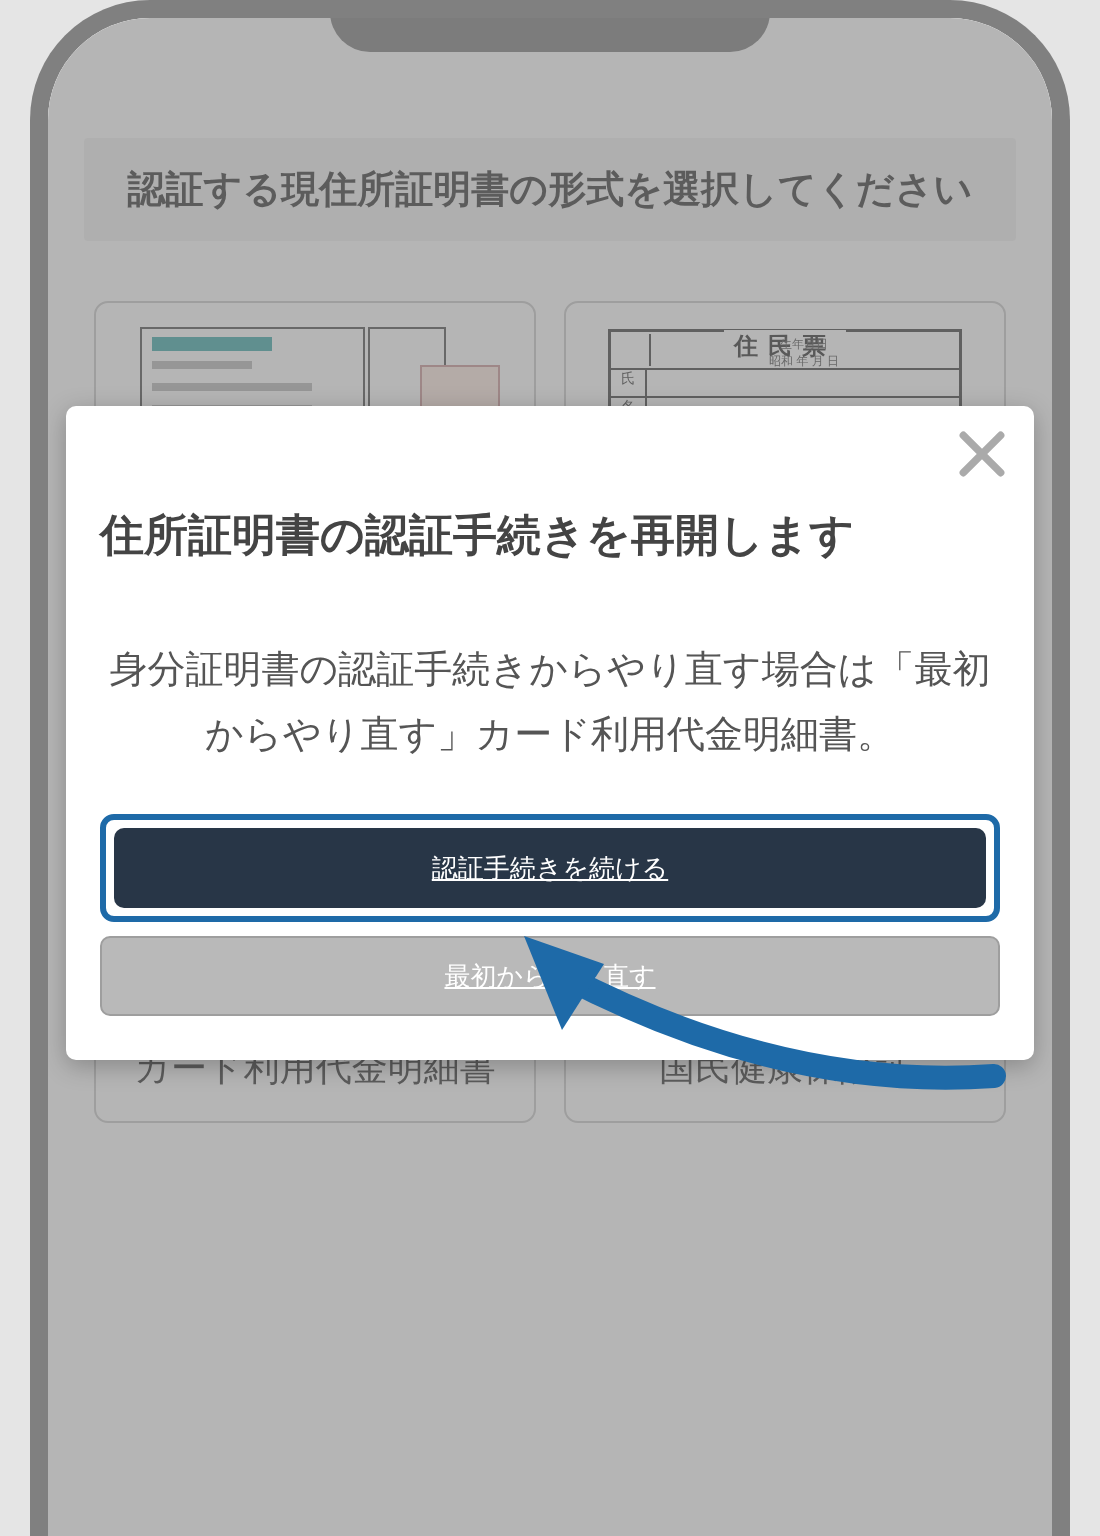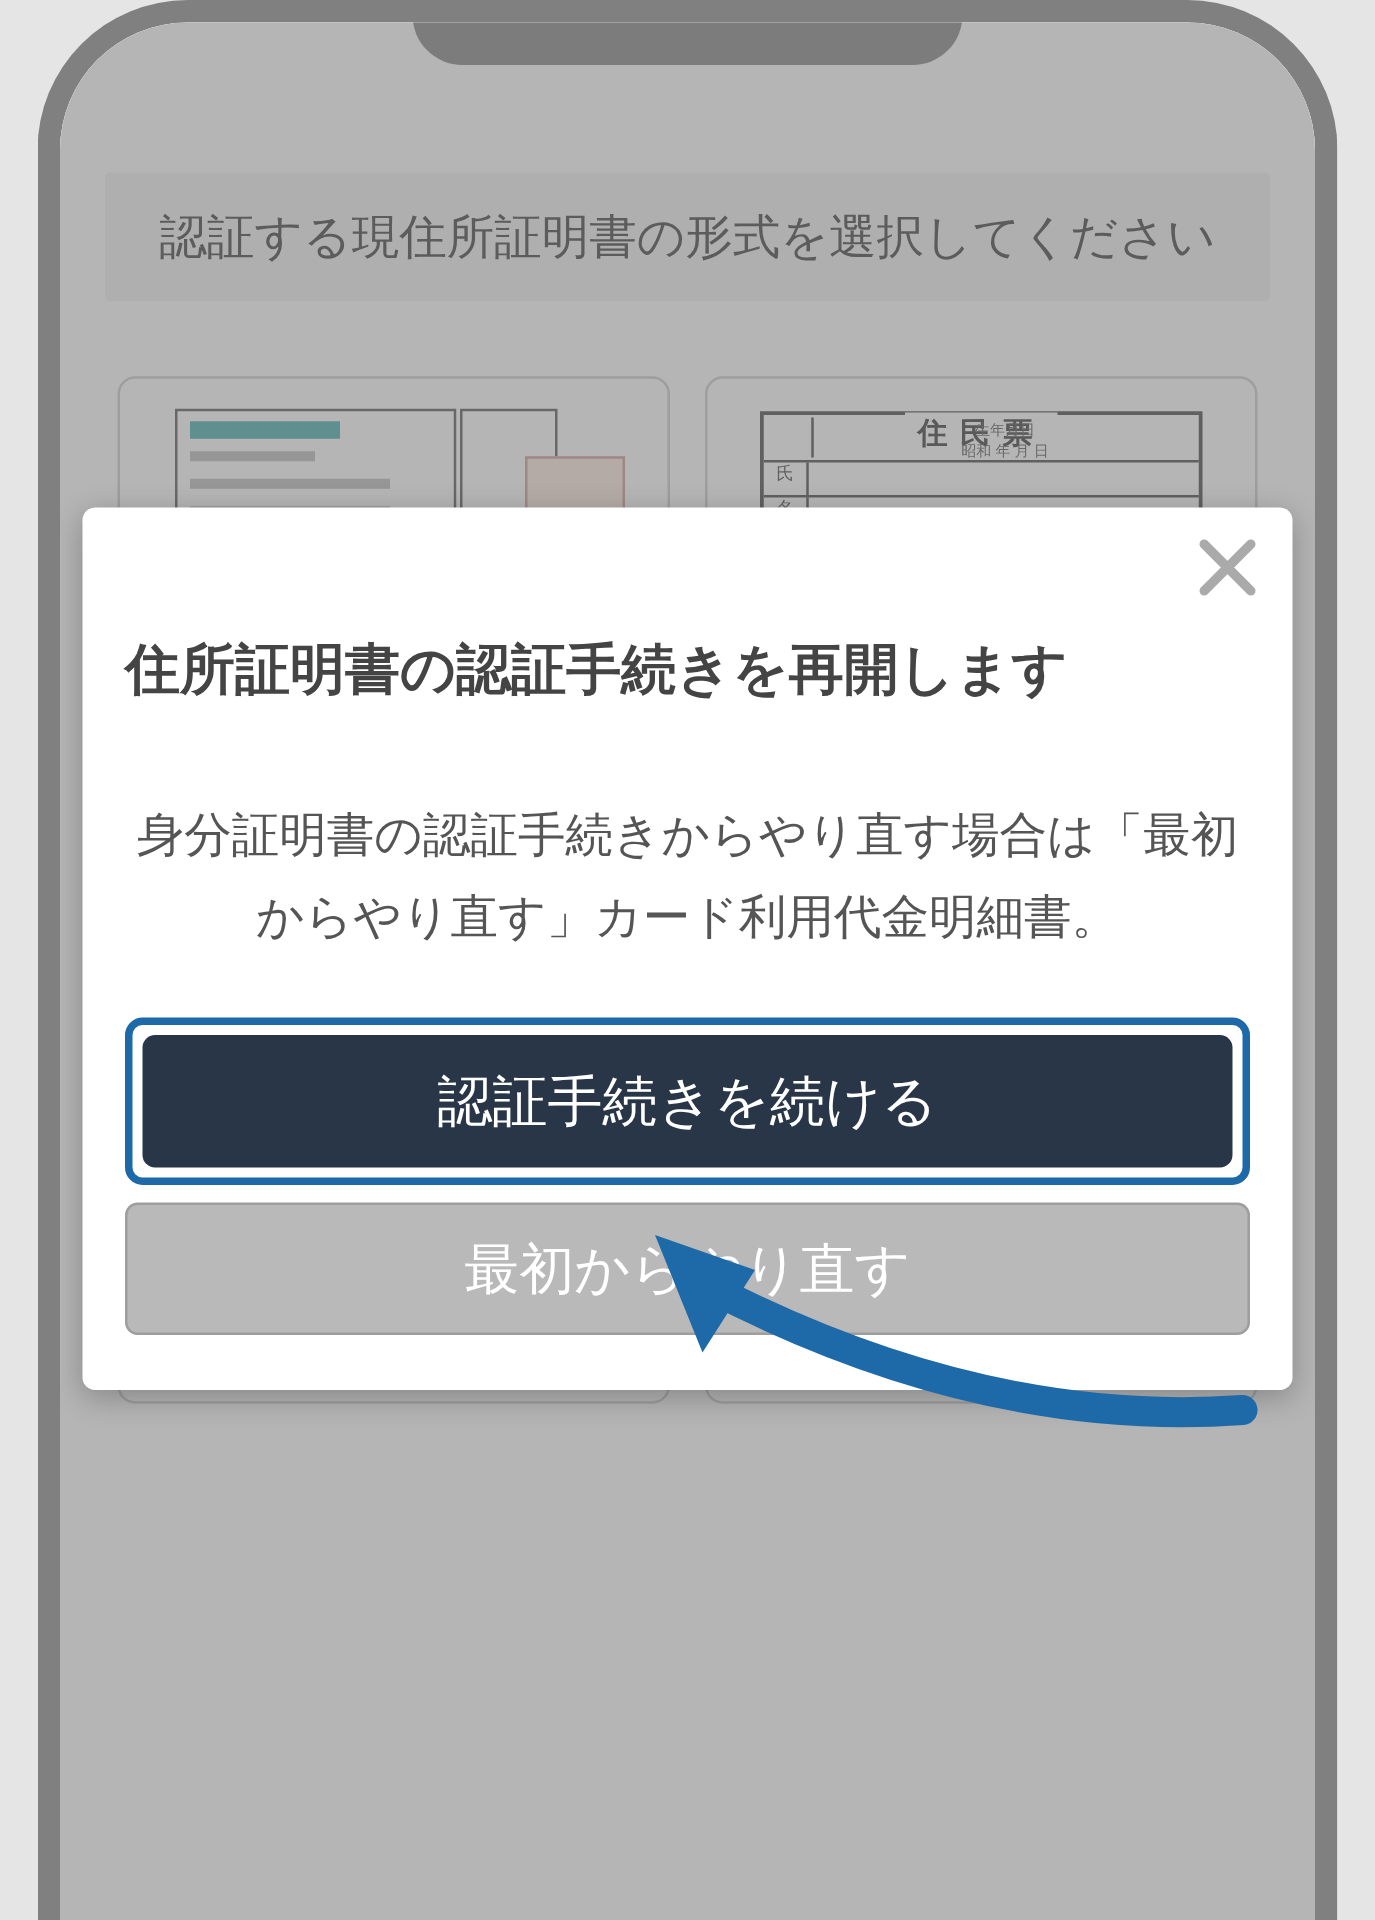--- a/index.html
+++ b/index.html
@@ -40,21 +40,21 @@
     .screen {
       position: absolute;
       inset: 0;
       padding-top: 80px;
       background: #fff;
     }
     .page-title-bar {
       margin: 40px 36px 60px 36px;
       background: #f2f2f2;
       color: #3a3a3a;
-      font-weight: 400;
+      font-weight: 700;
       font-size: 38px;
       padding: 26px 18px;
       text-align: center;
       border-radius: 4px;
     }
     .card-grid {
       display: grid;
       grid-template-columns: 1fr 1fr;
       gap: 28px;
       padding: 0 46px;
@@ -140,25 +140,26 @@
       color: #555;
       font-size: 38px;
       line-height: 1.7;
       text-align: center;
       margin-bottom: 30px;
     }
     .modal-text.last { margin-bottom: 48px; }
     .btn {
       display: block;
       width: 100%;
-      height: 106px;
+      height: 80px;
       border-radius: 10px;
-      font-size: 44px;
+      font-size: 26px;
       font-weight: 500;
       cursor: pointer;
+      text-decoration: underline;
     }
     .btn-primary-wrap {
       border: 6px solid #1e6aa8;
       border-radius: 14px;
       padding: 8px;
       margin-bottom: 14px;
     }
     .btn-primary {
       background: #283647;
       color: #fff;

